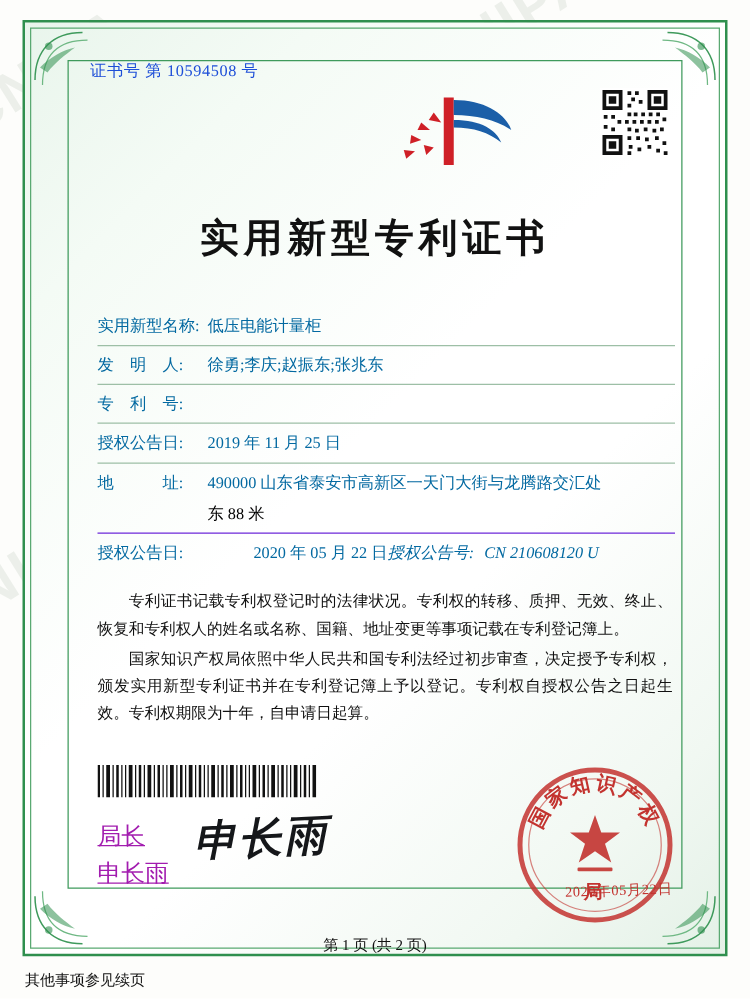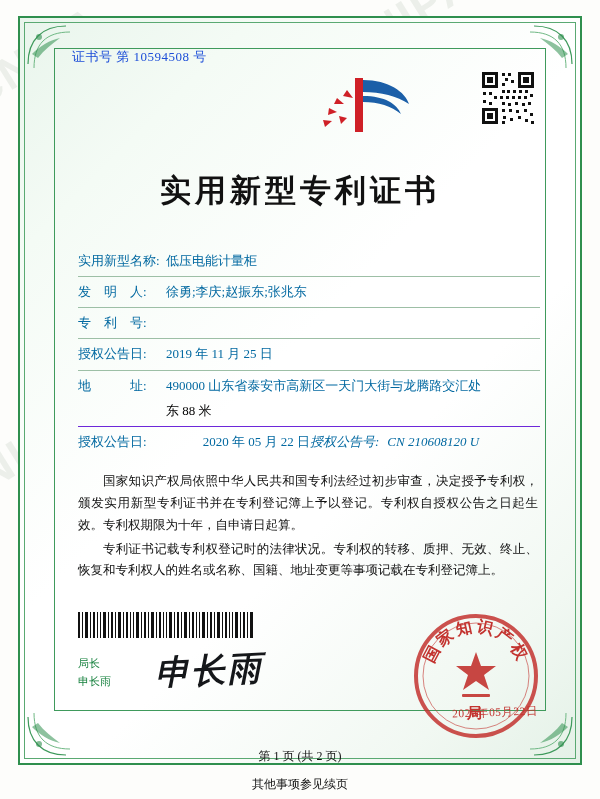--- a/index.html
+++ b/index.html
@@ -172,23 +172,24 @@
     left: 78px;
     top: 612px;
     width: 175px;
     height: 26px;
   }
 
   .signature-block {
     position: absolute;
     left: 78px;
     top: 655px;
-    font-size: 11px;
-    color: #15803d;
+    font-size: 19px;
+    color: #a21caf;
     line-height: 1.6;
+    text-decoration: underline;
   }
   .sig-script {
     position: absolute;
     left: 155px;
     top: 648px;
     font-size: 34px;
     font-family: "DejaVu Serif", serif;
     font-style: italic;
     font-weight: bold;
     color: #15171a;
@@ -219,23 +220,24 @@
     left: 0; right: 0;
     top: 748px;
     text-align: center;
     font-size: 12px;
     color: #111;
   }
   .footer-note {
     position: absolute;
     left: 0; right: 0;
     bottom: 6px;
-    text-align: center;
+    text-align: left;
     font-size: 12px;
     color: #111;
+    padding-left: 20px;
   }
 </style>
 </head>
 <body>
 
 <div class="page">
 
   <div class="watermark">
     <div class="wm-text" style="left:-40px; top:30px;">CNIPA</div>
     <div class="wm-text" style="left:330px; top:-10px;">CNIPA</div>
@@ -385,22 +387,22 @@
           <div class="c2">
             <span class="lbl">授权公告号:</span>
             <span>CN 210608120 U</span>
           </div>
         </div>
       </div>
 
     </div>
 
     <div class="paragraphs">
+      <p>专利证书记载专利权登记时的法律状况。专利权的转移、质押、无效、终止、恢复和专利权人的姓名或名称、国籍、地址变更等事项记载在专利登记簿上。</p>
       <p>国家知识产权局依照中华人民共和国专利法经过初步审查，决定授予专利权，颁发实用新型专利证书并在专利登记簿上予以登记。专利权自授权公告之日起生效。专利权期限为十年，自申请日起算。</p>
-      <p>专利证书记载专利权登记时的法律状况。专利权的转移、质押、无效、终止、恢复和专利权人的姓名或名称、国籍、地址变更等事项记载在专利登记簿上。</p>
     </div>
   </div>
 
   <svg class="barcode" viewBox="0 0 175 26" preserveAspectRatio="none">
     <g fill="#111">
       <rect x="0" y="0" width="2" height="26"></rect>
         <rect x="4" y="0" width="1" height="26"></rect>
       <rect x="7" y="0" width="3" height="26"></rect>
         <rect x="12" y="0" width="1" height="26"></rect>
       <rect x="15" y="0" width="2" height="26"></rect>

